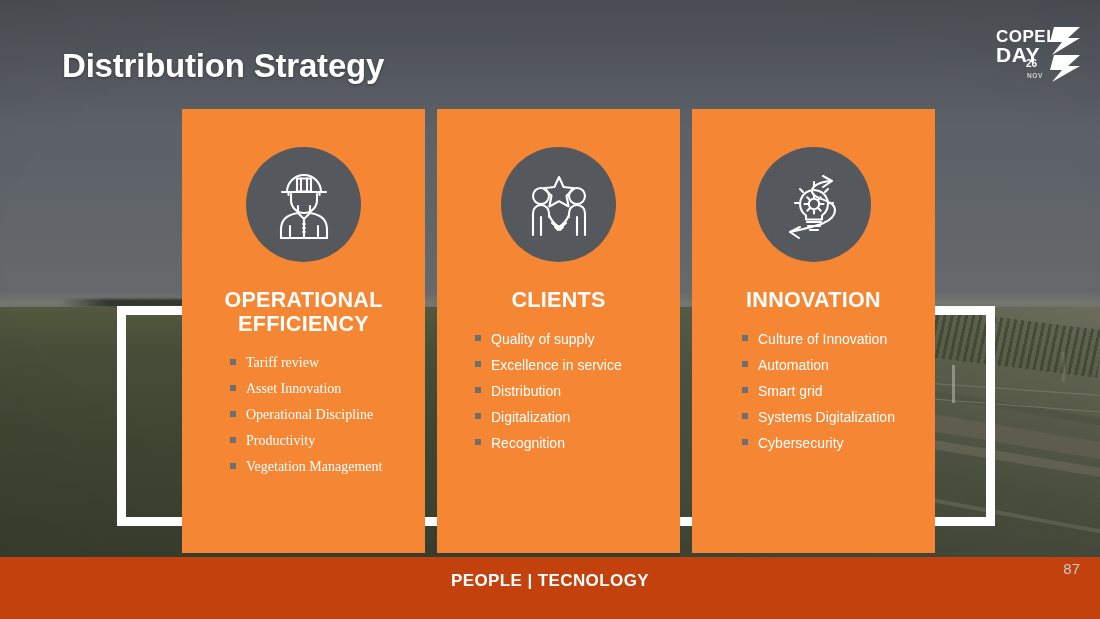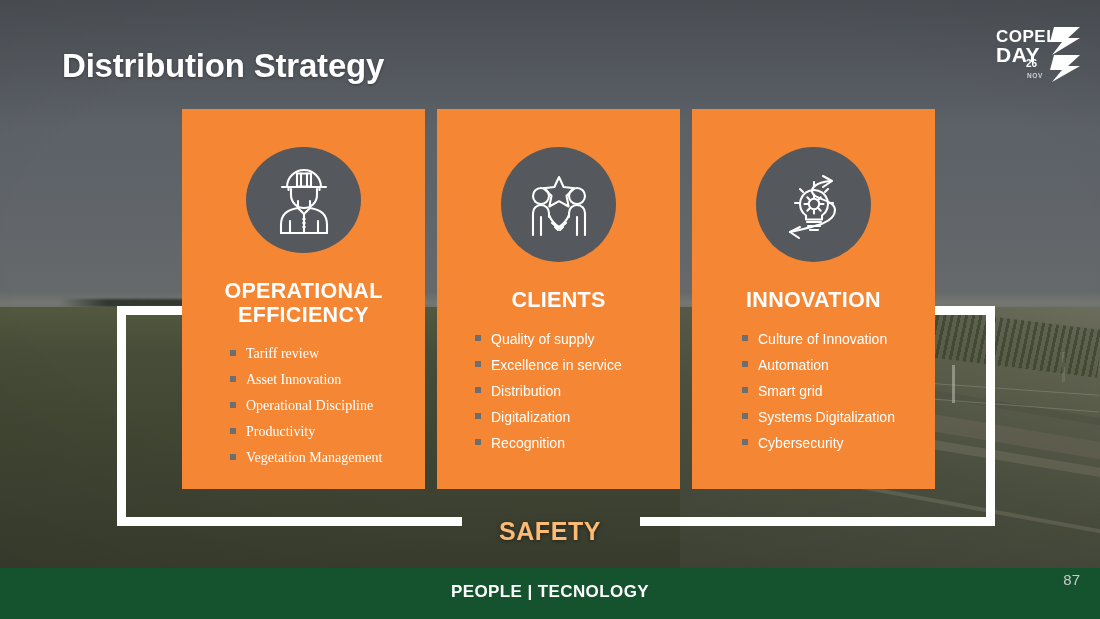--- a/index.html
+++ b/index.html
@@ -91,21 +91,21 @@
   .br-right-v{right:0;top:0;width:9px;height:220px;}
   .br-right-t{right:0;top:0;width:70px;height:9px;}
   .br-right-b{right:0;top:211px;width:355px;height:9px;}
   .safety{
     position:absolute;left:0;right:0;top:517px;text-align:center;
     color:#fdba74;font-size:25px;font-weight:bold;letter-spacing:.6px;
     text-shadow:0 1px 4px rgba(0,0,0,.45);
   }
 
   
-  .cards{position:absolute;left:182px;top:109px;width:760px;height:380px;display:flex;gap:12px;}
+  .cards{position:absolute;left:182px;top:109px;width:760px;height:444px;display:flex;gap:12px;}
   .card{
     width:243px;background:#f58634;position:relative;
     display:flex;flex-direction:column;align-items:center;
   }
   .card-icon{
     width:115px;height:115px;border-radius:50%;
     background:#55585c;margin-top:38px;
     display:flex;align-items:center;justify-content:center;
   }
   .card-title{
@@ -123,21 +123,21 @@
   .card-list li::before{
     content:"";position:absolute;left:0;top:3px;
     width:6px;height:6px;background:#6d6e6f;
   }
   .card-list.c1{margin-left:48px;font-family:Liberation Serif, serif;}
   .card-list.c2{margin-left:38px;}
   .card-list.c3{margin-left:50px;}
 
   
   .footer{
-    position:absolute;left:0;right:0;bottom:0;height:51px;background:#14532d;margin-top:44px;
+    position:absolute;left:0;right:0;bottom:0;height:62px;background:#c2410c;margin-top:44px;
   }
   .footer-text{
     position:absolute;left:0;right:0;top:14px;text-align:center;
     color:#fff;font-size:17px;font-weight:bold;letter-spacing:.4px;
   }
   .page-num{
     position:absolute;right:20px;top:3px;color:#c9cacb;font-size:15px;
   }
 </style>
 </head>

